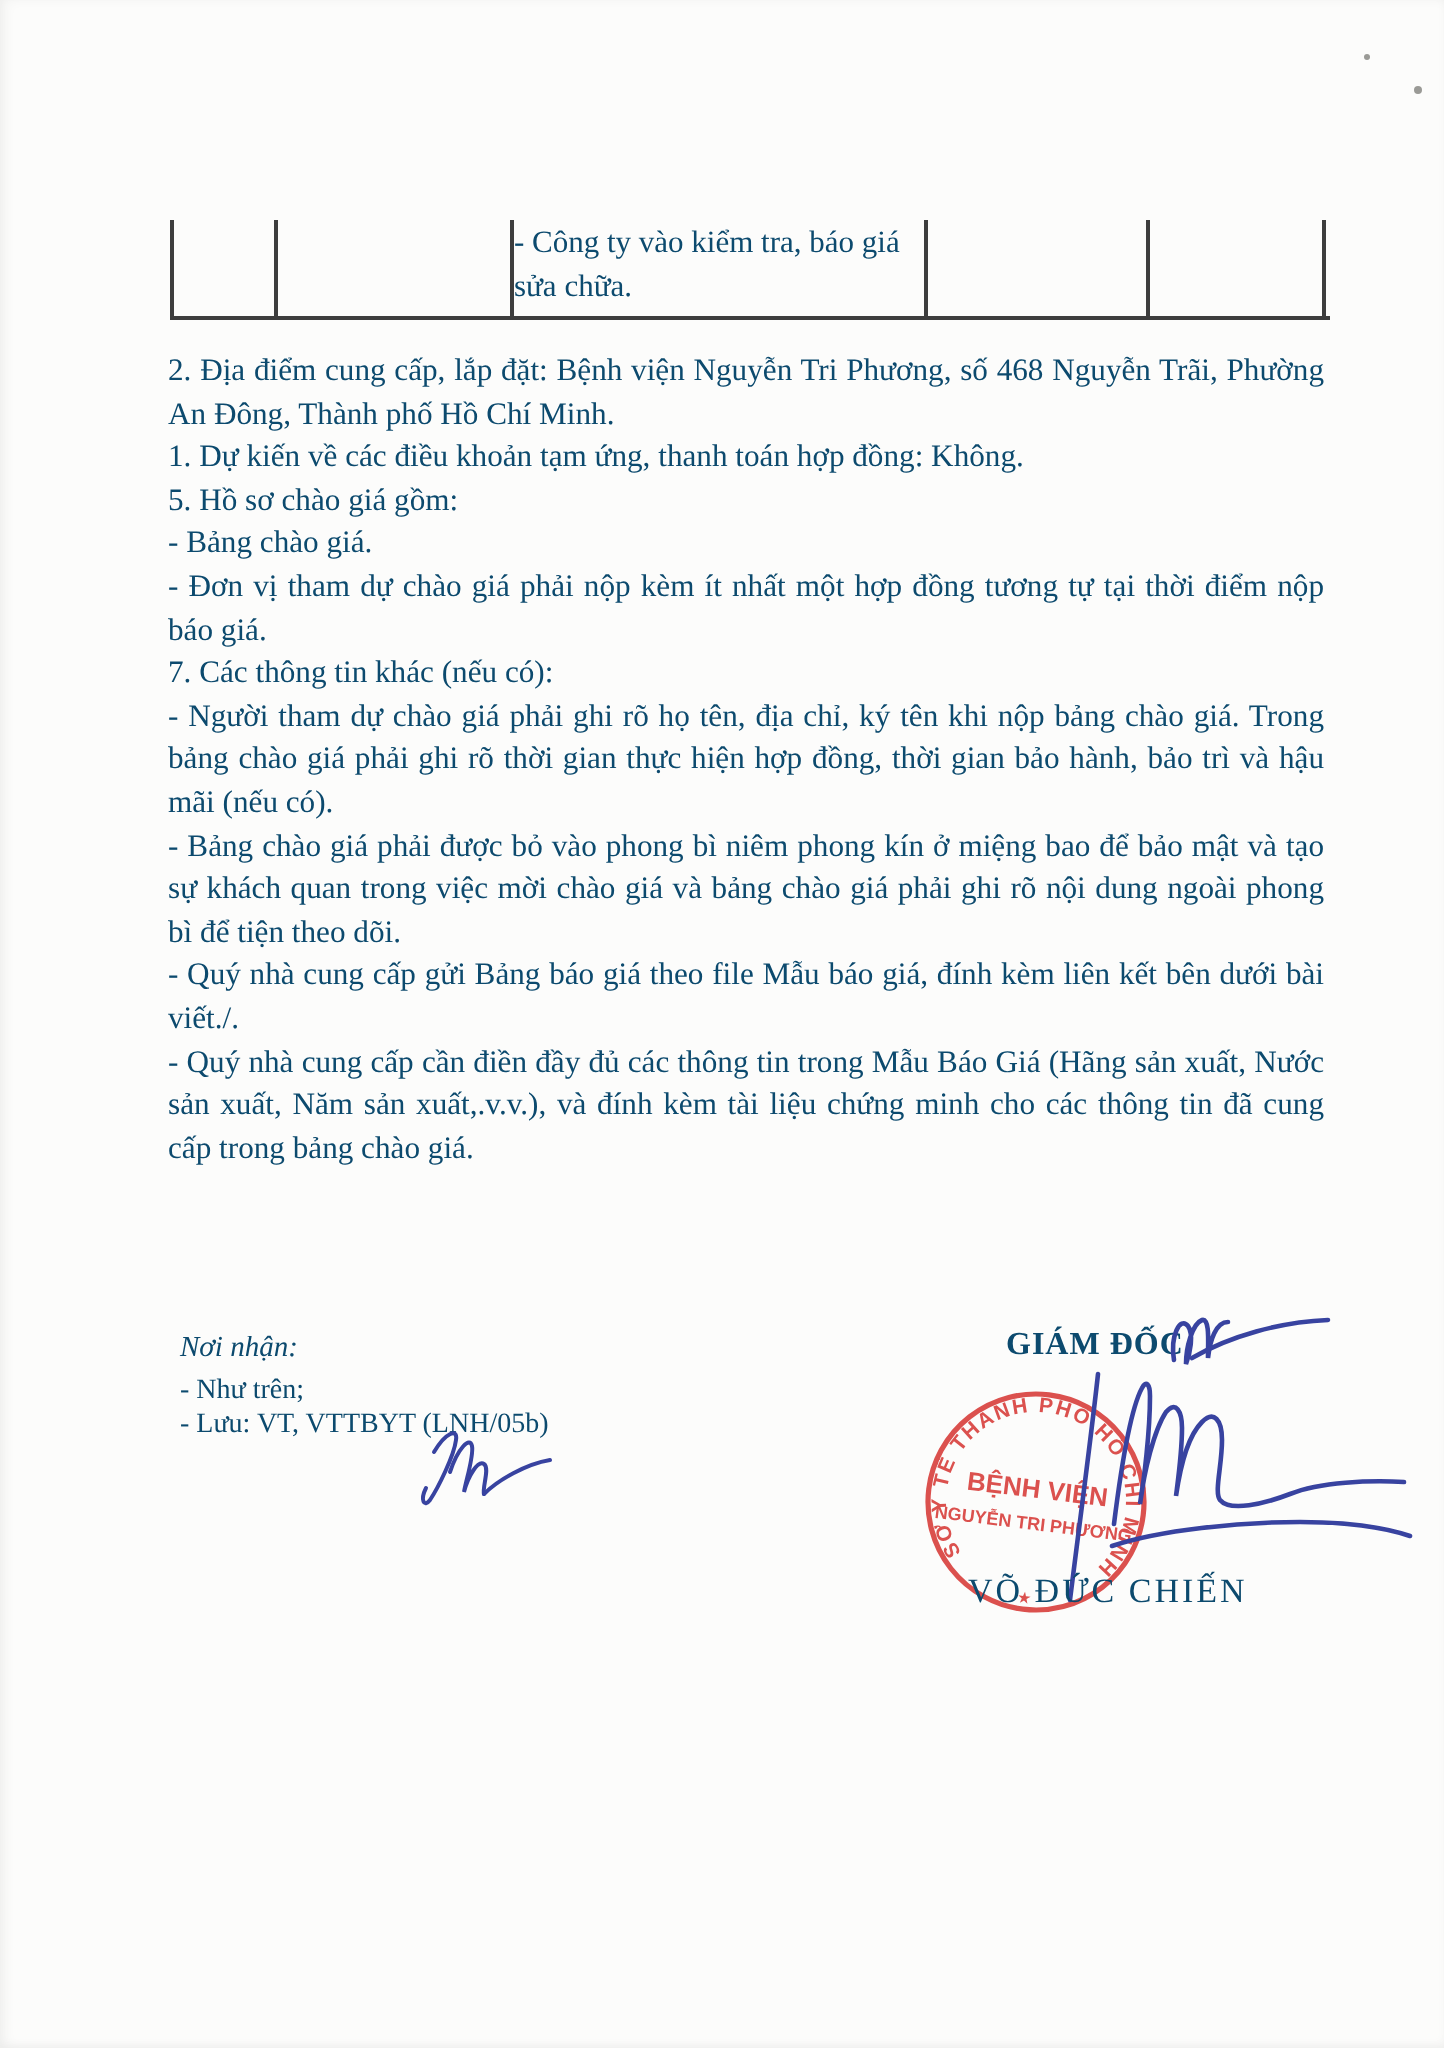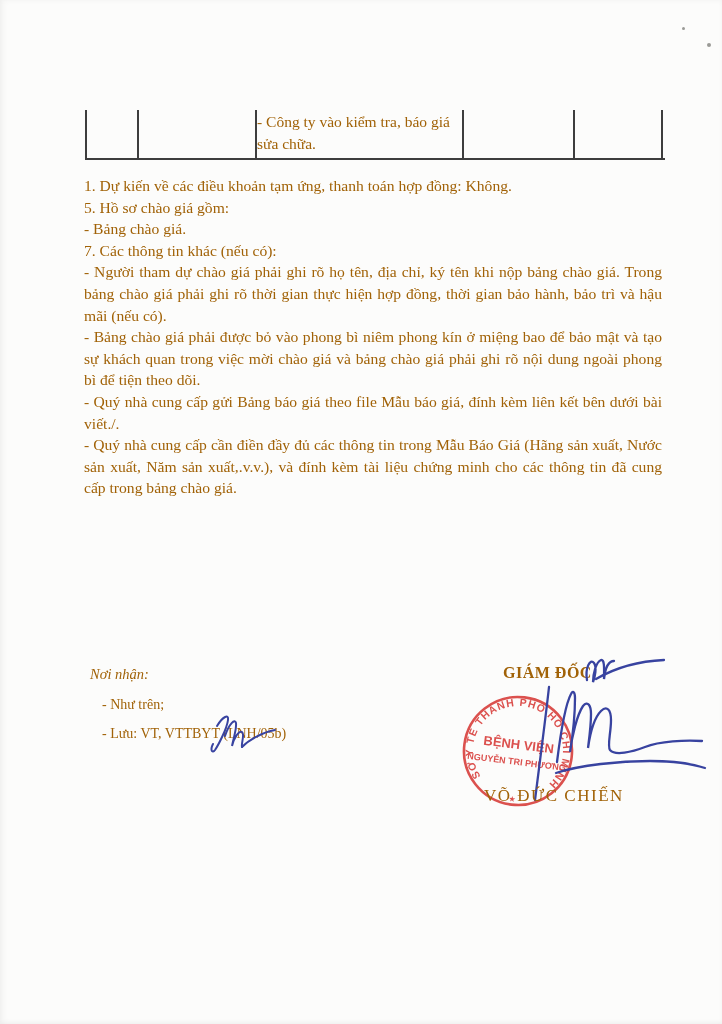--- a/index.html
+++ b/index.html
@@ -1,21 +1,21 @@
 <!DOCTYPE html>
 <html><head>
 <meta charset="utf-8">
 <style>
   html,body{margin:0;padding:0;}
   .page{
     position:relative;
     width:722px;height:1024px;
     background:#fcfcfb;
     font-family:"Liberation Serif","DejaVu Serif",serif;
-    color:#a16207;
+    color:#0c4a6e;
     overflow:hidden;
     box-shadow: inset 3px 0 6px rgba(0,0,0,0.04), inset 0 -2px 4px rgba(0,0,0,0.03);
   }
   .speck{position:absolute;background:#9a9a96;border-radius:50%;}
 
   
   .tbl{position:absolute;left:85px;top:110px;width:578px;height:48px;}
   .tbl .vline{position:absolute;top:0;width:2px;height:48px;background:#3d3d3d;}
   .tbl .hline{position:absolute;left:0;bottom:-2px;width:580px;height:2px;background:#3d3d3d;}
   .tbl .cell-text{
@@ -26,21 +26,21 @@
   
   .body-text{
     position:absolute;left:84px;top:175px;width:578px;
     font-size:15.6px;line-height:21.6px;
   }
   .body-text p{margin:0;text-align:justify;}
 
   
   .noi-nhan{position:absolute;left:90px;top:666px;font-size:14px;line-height:17.5px;}
   .noi-nhan .nn-title{font-weight:normal;font-style:italic;margin:0 0 3px 0;font-size:14.5px;}
-  .noi-nhan p{margin:12px;}
+  .noi-nhan p{margin:0;}
 
   .giam-doc{
     position:absolute;left:503px;top:664px;
     font-size:16px;font-weight:bold;letter-spacing:0.5px;
   }
   .signer-name{
     position:absolute;left:484px;top:786px;
     font-size:17px;font-weight:normal;letter-spacing:1.5px;
   }
   .stamp-svg{position:absolute;left:443px;top:676px;transform:rotate(7deg);opacity:0.92;}
@@ -59,23 +59,25 @@
     <div class="vline" style="left:52px;"></div>
     <div class="vline" style="left:170px;"></div>
     <div class="vline" style="left:377px;"></div>
     <div class="vline" style="left:488px;"></div>
     <div class="vline" style="left:576px;"></div>
     <div class="hline"></div>
     <div class="cell-text">- Công ty vào kiểm tra, báo giá sửa chữa.</div>
   </div>
 
   <div class="body-text">
+      <p>2. Địa điểm cung cấp, lắp đặt: Bệnh viện Nguyễn Tri Phương, số 468 Nguyễn Trãi, Phường An Đông, Thành phố Hồ Chí Minh.</p>
       <p>1. Dự kiến về các điều khoản tạm ứng, thanh toán hợp đồng: Không.</p>
       <p>5. Hồ sơ chào giá gồm:</p>
       <p>- Bảng chào giá.</p>
+      <p>- Đơn vị tham dự chào giá phải nộp kèm ít nhất một hợp đồng tương tự tại thời điểm nộp báo giá.</p>
       <p>7. Các thông tin khác (nếu có):</p>
       <p>- Người tham dự chào giá phải ghi rõ họ tên, địa chỉ, ký tên khi nộp bảng chào giá. Trong bảng chào giá phải ghi rõ thời gian thực hiện hợp đồng, thời gian bảo hành, bảo trì và hậu mãi (nếu có).</p>
       <p>- Bảng chào giá phải được bỏ vào phong bì niêm phong kín ở miệng bao để bảo mật và tạo sự khách quan trong việc mời chào giá và bảng chào giá phải ghi rõ nội dung ngoài phong bì để tiện theo dõi.</p>
       <p>- Quý nhà cung cấp gửi Bảng báo giá theo file Mẫu báo giá, đính kèm liên kết bên dưới bài viết./.</p>
       <p>- Quý nhà cung cấp cần điền đầy đủ các thông tin trong Mẫu Báo Giá (Hãng sản xuất, Nước sản xuất, Năm sản xuất,.v.v.), và đính kèm tài liệu chứng minh cho các thông tin đã cung cấp trong bảng chào giá.</p>
     </div>
 
   <div class="noi-nhan">
     <p class="nn-title">Nơi nhận:</p>
     <div>

